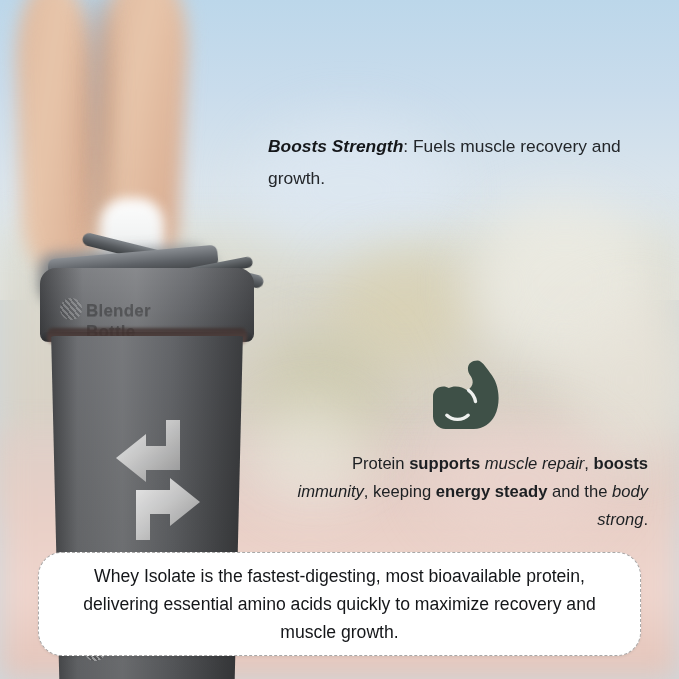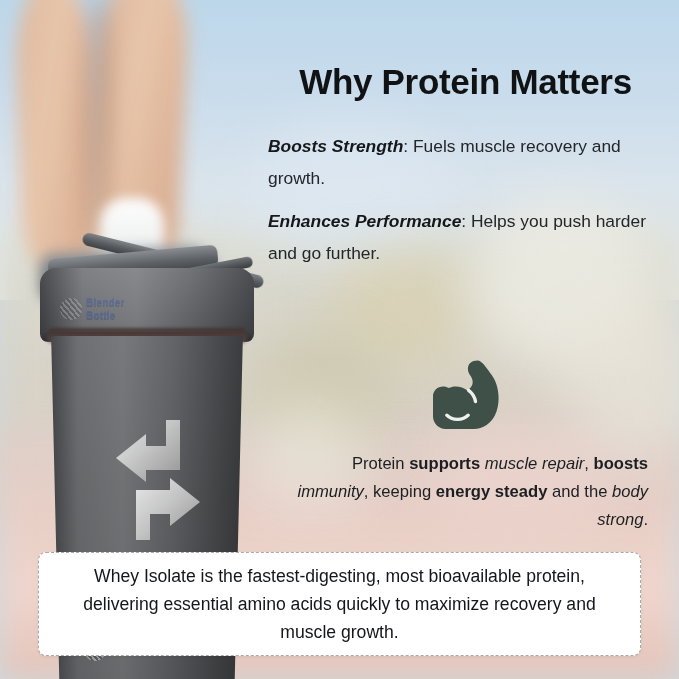--- a/index.html
+++ b/index.html
@@ -93,22 +93,22 @@
   .bot-cap-lip{
     position:absolute;left:14px;top:104px;width:210px;height:9px;
     background:linear-gradient(180deg,#3c3e41,#2b2d2f);
     border-radius:4px;opacity:.85;
   }
   .cap-emboss{
     position:absolute;left:58px;top:68px;width:112px;height:34px;
     opacity:.30;
   }
   .cap-emboss .cap-wordmark{
-    font-size:10px;font-weight:700;line-height:13px;color:#1d4ed8;
-    letter-spacing:.2px;text-shadow:0 1px 0 rgba(0,0,0,.55);
+    font-size:17px;font-weight:700;line-height:13px;color:#000000;
+    letter-spacing:.2px;text-shadow:0 1px 0 rgba(0,0,0,.55);margin-top:8px;
   }
   .cap-disc{
     position:absolute;left:-26px;top:2px;width:22px;height:22px;border-radius:50%;
     background:repeating-linear-gradient(50deg,rgba(255,255,255,.85) 0 2px,rgba(0,0,0,.25) 2px 4px);
     opacity:.8;
   }
   
   .lid-top{
     position:absolute;left:20px;top:24px;width:170px;height:22px;
     background:linear-gradient(180deg,#8a8e93 0%,#5f6368 55%,#44474a 100%);
@@ -157,21 +157,21 @@
   #protein-line{
     position:absolute;left:30px;top:450px;width:360px;
     text-align:right;font-size:16.6px;line-height:28px;color:#1c1f22;
   }
   #protein-line b{font-weight:700;}
   #protein-line i{font-style:italic;}
 
   
   #callout{
     position:absolute;left:38px;top:552px;width:603px;height:104px;
-    background:#ffffff;border:1.6px dashed #a9a9a9;border-radius:8px;
+    background:#ffffff;border:1.6px dashed #a9a9a9;border-radius:24px;
     box-sizing:border-box;
     display:flex;align-items:center;justify-content:center;
     box-shadow:0 1px 3px rgba(0,0,0,.07);
   }
   #callout-text{
     text-align:center;font-size:17.6px;line-height:28px;color:#141619;
     padding:0 18px;
   }
 </style>
 </head>
@@ -232,28 +232,24 @@
     </svg>
 
     <div class="bot-bottomlogo">
       <div class="cap-disc" style="left:-4px;top:2px;"></div>
       <div class="cap-wordmark" style="margin-left:26px;color:#e9e9e9;">Bottle</div>
     </div>
   </div>
 
   <div id="content">
 
-    <div id="headline">Why Protein Matters</div>
 
     <div id="bullets">
       <div class="bullet">
         <b>Boosts Strength</b><span>: Fuels muscle recovery and growth.</span>
-      </div>
-      <div class="bullet">
-        <b>Enhances Performance</b><span>: Helps you push harder and go further.</span>
       </div>
     </div>
 
     <svg id="bicep" viewBox="0 0 78 74">
       <path fill="#3e5047" d="M47.5 2.5c-5.6 0-9.6 3.1-9.6 8.2 0 2.6 0.9 4.6 2.2 6.6 1.5 2.2 2.6 4 2.6 6.9 0 3.2-2.1 6.1-5.6 8.1-3.1-2.4-7-3.9-11.4-3.9-2.7 0-5 0.6-6.9 1.6-1.5-1-3.4-1.6-5.5-1.6C7.4 28.4 3 32.6 3 38.2v20.1C3 65.2 8.6 71 15.6 71h28.2c9.3 0 16.9-5.4 20.9-13.2 2.7-5.3 3.9-11.3 3.9-17.5 0-10.3-3.3-19.4-8.6-25.6C55.9 9.3 51.9 2.5 47.5 2.5z"></path>
       <path fill="none" stroke="#eef0ee" stroke-width="3.4" stroke-linecap="round" d="M38.6 32.3c3.6 2.6 6.1 6.6 6.9 11.2"></path>
       <path fill="none" stroke="#eef0ee" stroke-width="3.4" stroke-linecap="round" d="M16.8 57.2c2.4 2.6 6.3 4.2 10.7 4.2s8.3-1.6 10.7-4.2"></path>
     </svg>
 
     <div id="protein-line">

